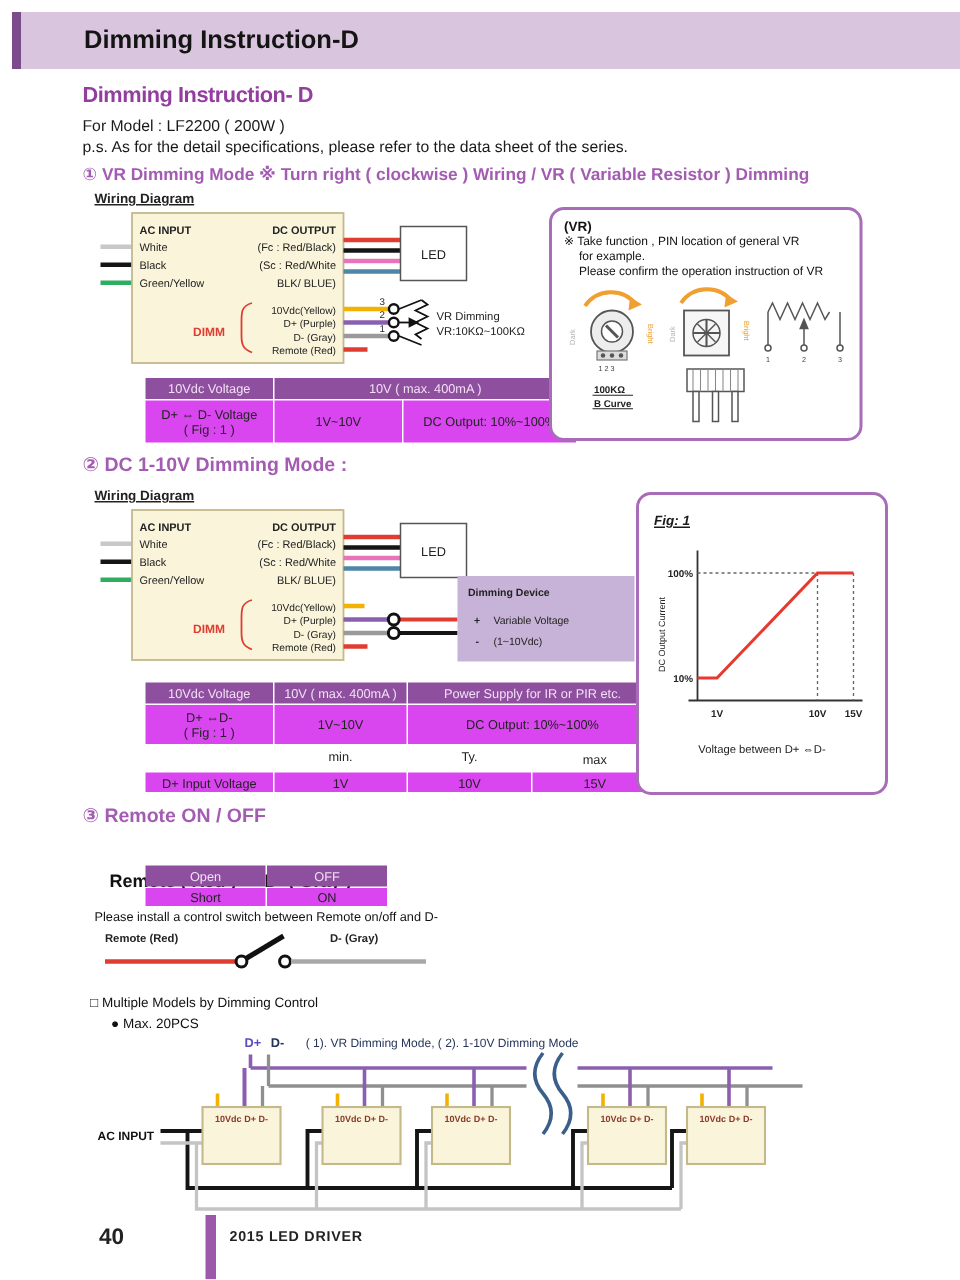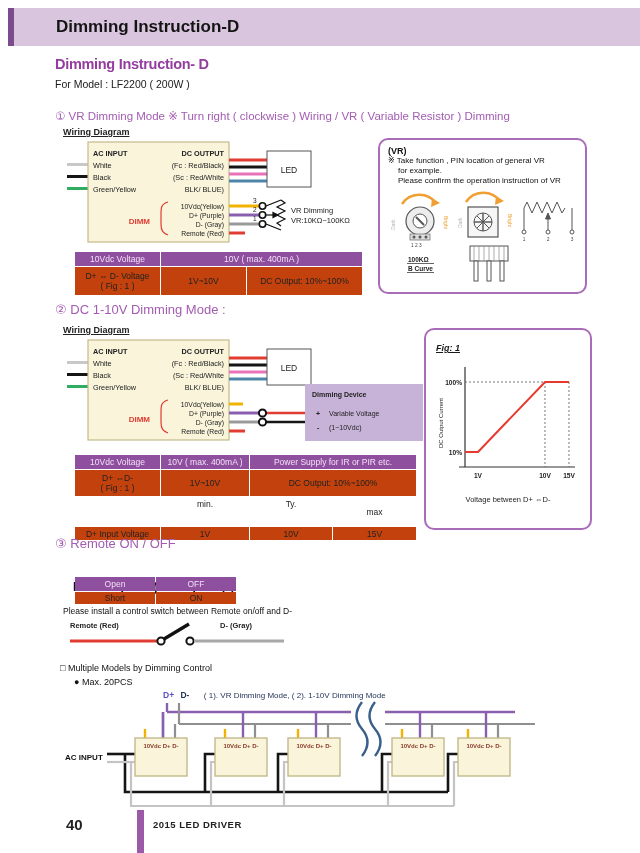--- a/index.html
+++ b/index.html
@@ -7,27 +7,27 @@
         font-family:"Liberation Sans","DejaVu Sans",sans-serif;color:#1a1a1a;}
   .abs{position:absolute;}
   
   .banner{left:14px;top:8px;width:626px;height:38px;background:#d9c5de;}
   .accent{left:8px;top:8px;width:7px;height:38px;background:#7b4b8b;}
   .banner-title{left:56px;top:17px;font-size:17px;font-weight:bold;color:#141414;}
   
   .intro-title{left:55px;top:56px;font-size:14.5px;font-weight:bold;color:#933d9f;letter-spacing:-0.3px;}
   .model-line{left:55px;top:78px;font-size:10.5px;}
   .ps-line{left:55px;top:92px;font-size:10.5px;}
-  .sec-heading{font-size:11.5px;font-weight:normal;color:#a35cb2;}
+  .sec-heading{font-size:11.5px;font-weight:bold;color:#a35cb2;}
   .wiring-label{font-size:9px;font-weight:bold;text-decoration:underline;color:#222;}
   
-  .tbl{position:absolute;font-size:8.5px;}
+  .tbl{position:absolute;font-size:8.5px;margin-left:22px;}
   .trow{display:flex;gap:1px;margin-bottom:1px;}
   .th{background:#8f4f9f;color:#f3e0f6;text-align:center;padding:2px 0;line-height:10px;}
-  .td{background:#c2410c;color:#222;text-align:center;display:flex;flex-direction:column;justify-content:center;line-height:10px;}
+  .td{background:#d946ef;color:#222;text-align:center;display:flex;flex-direction:column;justify-content:center;line-height:10px;}
   .td.plain{background:transparent;}
   .box-purple{position:absolute;border:2px solid #a86cb8;border-radius:10px;background:#fff;}
   .fig-title{font-size:7.5px;font-weight:bold;border-bottom:1px solid #333;display:inline-block;}
   .sub-bold{font-size:12px;font-weight:bold;color:#111;margin-top:22px;}
   .small-note{font-size:8.5px;color:#111;}
   svg text{font-family:"Liberation Sans","DejaVu Sans",sans-serif;}
   .footer-num{left:66px;top:816px;font-size:15px;font-weight:bold;color:#222;}
   .footer-bar{left:137px;top:810px;width:7px;height:43px;background:#9b59a8;}
   .footer-txt{left:153px;top:819px;font-size:9.5px;font-weight:bold;letter-spacing:0.5px;color:#222;}
 </style>
@@ -35,20 +35,21 @@
 <body>
 
 <div id="page">
 
   <div class="abs accent"></div>
   <div class="abs banner"></div>
   <div class="abs banner-title">Dimming Instruction-D</div>
 
   <div class="abs intro-title">Dimming Instruction- D</div>
   <div class="abs model-line">For Model : LF2200 ( 200W )</div>
+  <div class="abs ps-line">p.s. As for the detail specifications, please refer to the data sheet of the series.</div>
 
   <div class="abs sec-heading" style="left:55px;top:109px;">① VR Dimming Mode ※ Turn right ( clockwise ) Wiring / VR ( Variable Resistor ) Dimming</div>
   <div class="abs wiring-label" style="left:63px;top:127px;">Wiring Diagram</div>
 
   <svg class="abs" style="left:55px;top:136px;" width="330" height="112" viewBox="0 0 330 112">
 
     <g>
       <line x1="12" y1="28.5" x2="33" y2="28.5" stroke="#c8c8c8" stroke-width="3"></line>
       <line x1="12" y1="40.5" x2="33" y2="40.5" stroke="#151515" stroke-width="3"></line>
       <line x1="12" y1="52.5" x2="33" y2="52.5" stroke="#2fae62" stroke-width="3"></line>
@@ -121,21 +122,21 @@
     <div class="trow">
       <div class="td" style="width:85px;height:28px;">
         <div>D+ ⇔ D- Voltage</div>
         <div>( Fig : 1 )</div>
       </div>
       <div class="td" style="width:85px;height:28px;">1V~10V</div>
       <div class="td" style="width:115px;height:28px;">DC Output: 10%~100%</div>
     </div>
   </div>
 
-  <div class="box-purple" style="left:378px;top:138px;width:205px;height:152px;">
+  <div class="box-purple" style="left:366px;top:138px;width:205px;height:152px;">
     <div style="padding:6px 8px 0 8px;font-size:8px;line-height:10px;color:#111;">
       <div style="font-weight:bold;font-size:9px;">(VR)</div>
       <div>※ Take function , PIN location of general  VR</div>
       <div style="padding-left:10px;">for example.</div>
       <div style="padding-left:10px;">Please confirm the operation instruction of VR</div>
     </div>
     <svg width="193" height="96" viewBox="0 0 193 96" style="display:block;margin:2px 0 0 6px;">
 
       <g>
         <circle cx="34" cy="33" r="14" fill="#ededed" stroke="#555" stroke-width="1.2"></circle>
@@ -272,21 +273,21 @@
         <div>D+ ⇔D-</div>
         <div>( Fig : 1 )</div>
       </div>
       <div class="td" style="width:88px;height:26px;">1V~10V</div>
       <div class="td" style="width:166px;height:26px;">DC Output: 10%~100%</div>
     </div>
     <div class="trow">
       <div class="td plain" style="width:85px;height:13px;"></div>
       <div class="td plain" style="width:88px;height:13px;">min.</div>
       <div class="td plain" style="width:82px;height:13px;">Ty.</div>
-      <div class="td plain" style="width:83px;height:29px;">max</div>
+      <div class="td plain" style="width:83px;height:17px;">max</div>
     </div>
     <div class="trow">
       <div class="td" style="width:85px;height:13px;">D+ Input Voltage</div>
       <div class="td" style="width:88px;height:13px;">1V</div>
       <div class="td" style="width:82px;height:13px;">10V</div>
       <div class="td" style="width:83px;height:13px;">15V</div>
     </div>
   </div>
 
   <div class="box-purple" style="left:424px;top:328px;width:164px;height:198px;">

